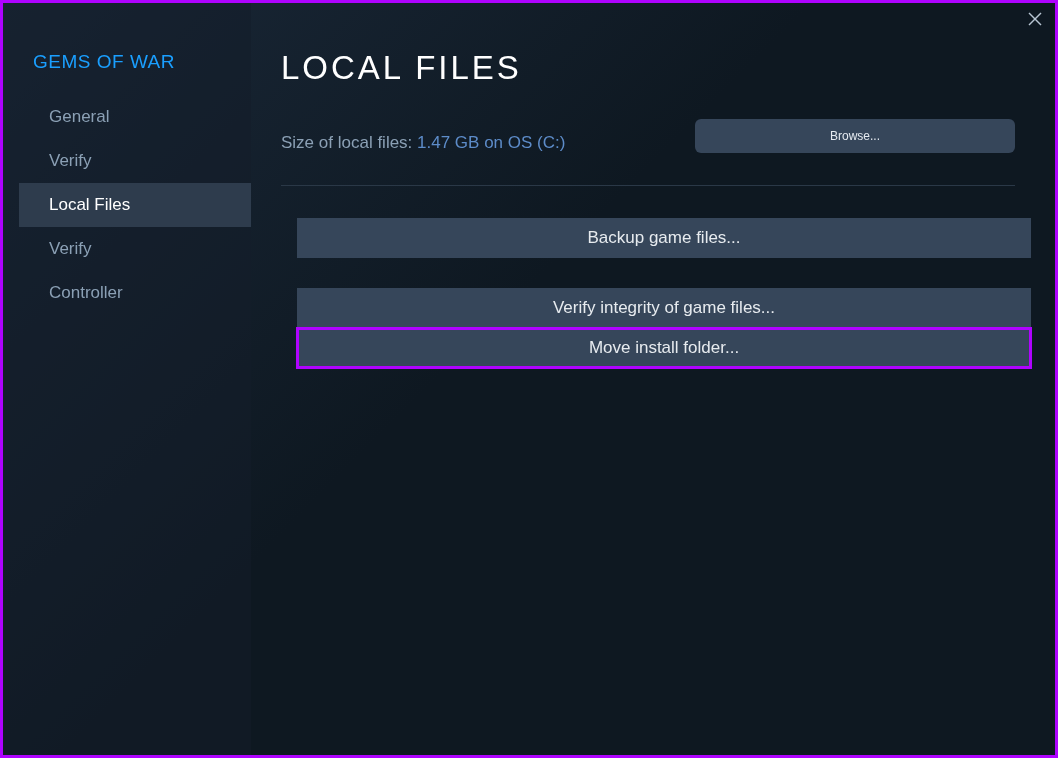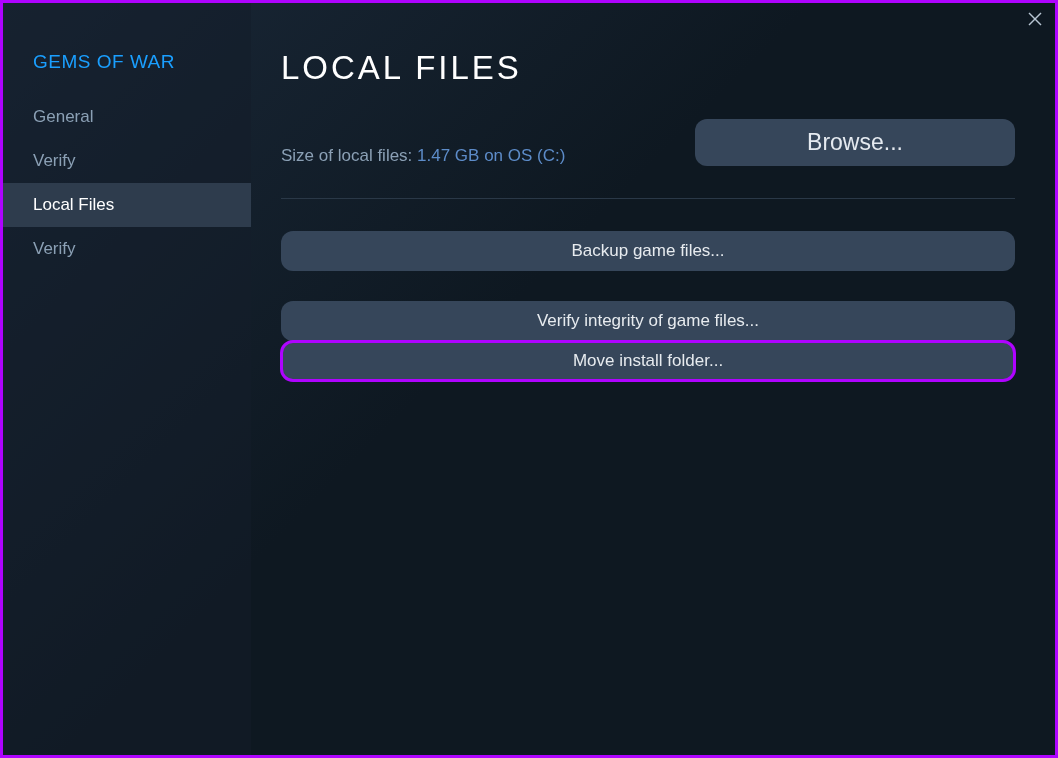--- a/index.html
+++ b/index.html
@@ -57,20 +57,21 @@
       font-weight: 400;
       letter-spacing: 0.5px;
       padding: 0 30px 22px 30px;
     }
     
     .sidebar-item {
       padding: 12px 30px;
       color: #8ba0b5;
       font-size: 17px;
       cursor: pointer;
+      margin-left: 16px;
     }
     
     .sidebar-item.active {
       background: #2e3c4d;
       color: #ffffff;
     }
     
     .main {
       flex: 1;
       padding: 46px 40px 30px 30px;
@@ -101,43 +102,44 @@
     .size-value {
       color: #5d8cc9;
     }
     
     .browse-btn {
       background: #36465a;
       color: #e5eaf0;
       border: none;
       padding: 10px 8px;
       width: 320px;
-      font-size: 23px;
-      cursor: pointer;
-      border-radius: 12px;
+      font-size: 12px;
+      cursor: pointer;
+      border-radius: 6px;
     }
     
     .divider {
       height: 1px;
       background: #2a3847;
       margin-bottom: 32px;
     }
     
     .action-btn {
       display: block;
       width: 100%;
       background: #36465a;
       color: #e7ebef;
       border: none;
       padding: 10px 0;
       font-size: 17px;
       cursor: pointer;
-      border-radius: 12px;
+      border-radius: 0;
       margin-bottom: 30px;
       text-align: center;
+      margin-left: 16px;
     }
     
     .action-btn.highlighted {
       outline: 3px solid #af03ff;
       outline-offset: -2px;
     }
     
     .action-btn.last {
       margin-bottom: 0;
     }
@@ -162,20 +164,23 @@
     </div>
     <div class="sidebar-item">
       <span>Verify</span>
     </div>
     <div class="sidebar-item active">
       <span>Local Files</span>
     </div>
     <div class="sidebar-item">
       <span>Verify</span>
     </div>
+    <div class="sidebar-item">
+      <span>Controller</span>
+    </div>
   </div>
 
   <div class="main">
     <h1 class="page-title">LOCAL FILES</h1>
 
     <div class="info-row">
       <div class="size-info">
         <span>Size of local files: </span><span class="size-value">1.47 GB on OS (C:)</span>
       </div>
       <button class="browse-btn">Browse...</button>

